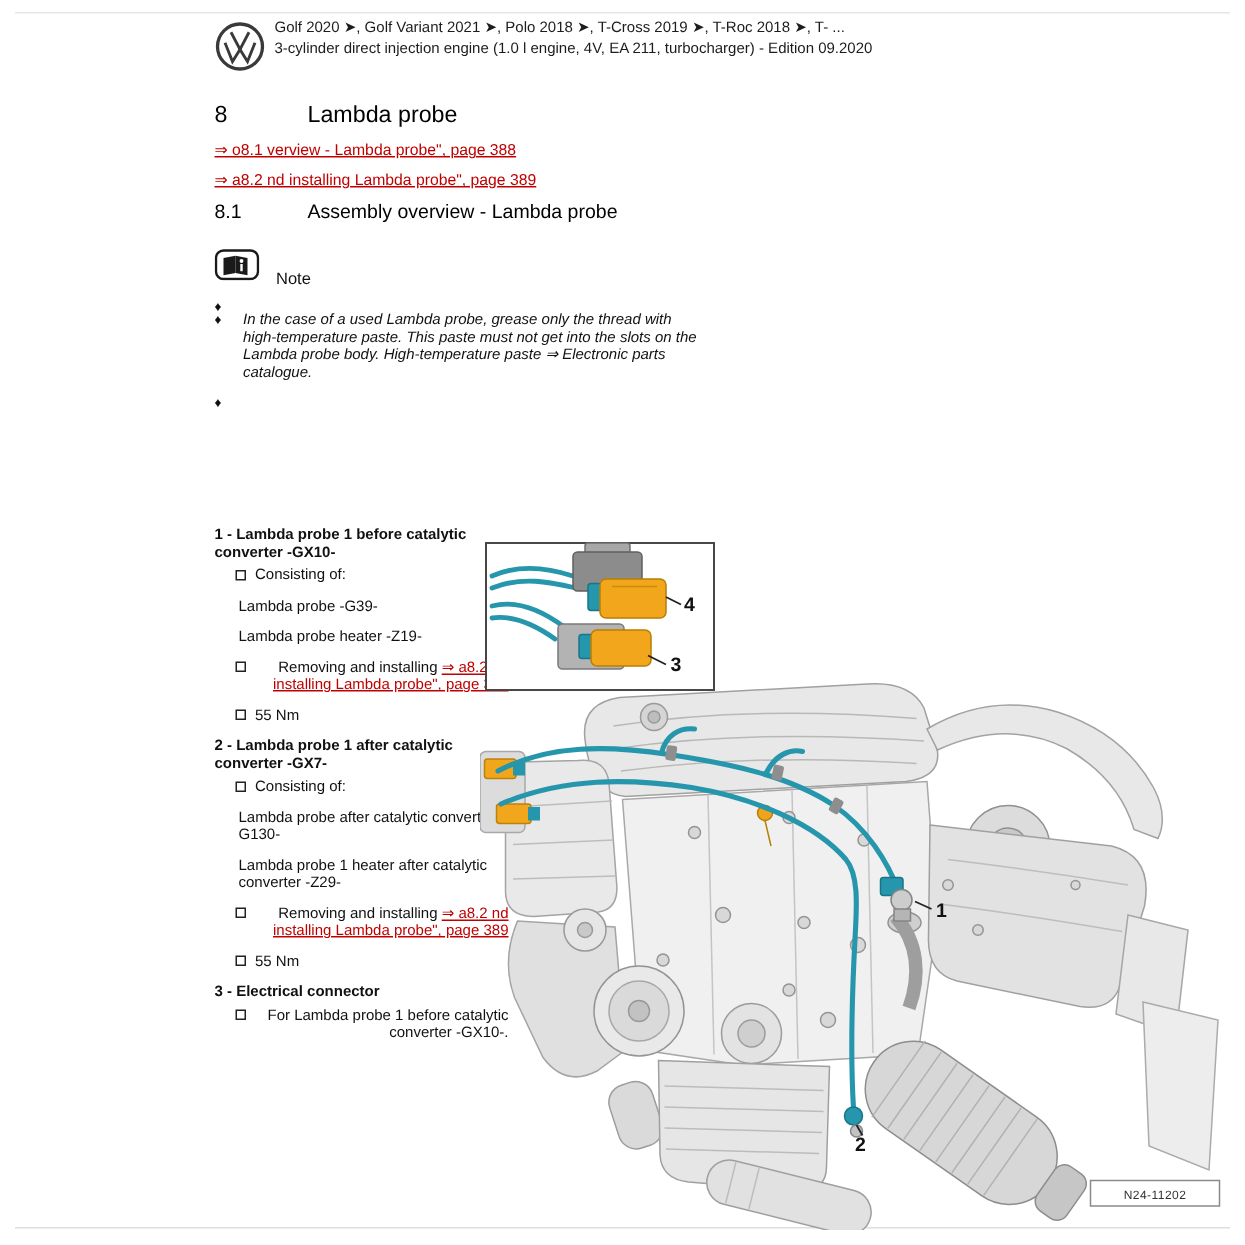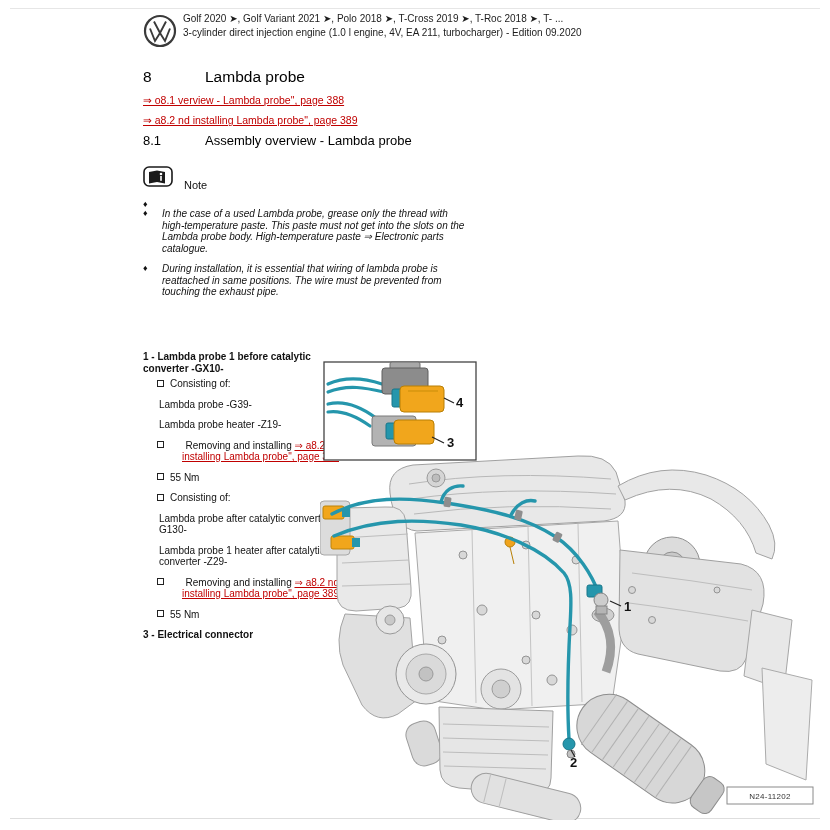--- a/index.html
+++ b/index.html
@@ -97,21 +97,20 @@
 <div class="bullets">
   <div class="b">
     <span class="dia">♦</span>
   </div>
   <div class="b">
     <span class="dia">♦</span>
     <span>In the case of a used Lambda probe, grease only the thread with high-temperature paste. This paste must not get into the slots on the Lambda probe body. High-temperature paste ⇒ Electronic parts catalogue.</span>
   </div>
   <div class="b">
     <span class="dia">♦</span>
-    <span>During installation, it is essential that wiring of lambda probe is reattached in same positions. The wire must be prevented from touching the exhaust pipe.</span>
   </div>
 </div>
 
 <div class="parts">
 
   <div class="part">
     <div class="part-h">1 - Lambda probe 1 before catalytic converter -GX10-</div>
     <div class="sub check">
       <span class="cb"></span>
       <span>Consisting of:</span>
@@ -122,38 +121,43 @@
       <span class="cb"></span>
       <span><span>Removing and installing </span><a class="red-link">⇒ a8.2 nd installing Lambda probe", page 389</a></span>
     </div>
     <div class="sub check">
       <span class="cb"></span>
       <span>55 Nm</span>
     </div>
   </div>
 
   <div class="part">
+    <div class="part-h">2 - Lambda probe 1 after catalytic converter -GX7-</div>
     <div class="sub check">
       <span class="cb"></span>
       <span>Consisting of:</span>
     </div>
     <div class="sub plain">Lambda probe after catalytic converter -G130-</div>
     <div class="sub plain">Lambda probe 1 heater after catalytic converter -Z29-</div>
     <div class="sub check">
       <span class="cb"></span>
       <span><span>Removing and installing </span><a class="red-link">⇒ a8.2 nd installing Lambda probe", page 389</a></span>
     </div>
     <div class="sub check">
       <span class="cb"></span>
       <span>55 Nm</span>
     </div>
   </div>
 
   <div class="part">
     <div class="part-h">3 - Electrical connector</div>
+    <div class="sub check">
+      <span class="cb"></span>
+      <span>For Lambda probe 1 before catalytic converter -GX10-.</span>
+    </div>
   </div>
 
 
 </div>
 
 <div class="diagram">
 <svg width="500" height="462" viewBox="0 0 500 462">
 
   <g>
 

